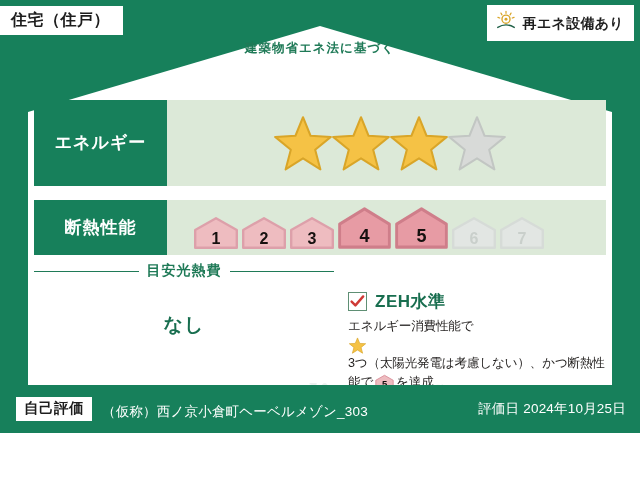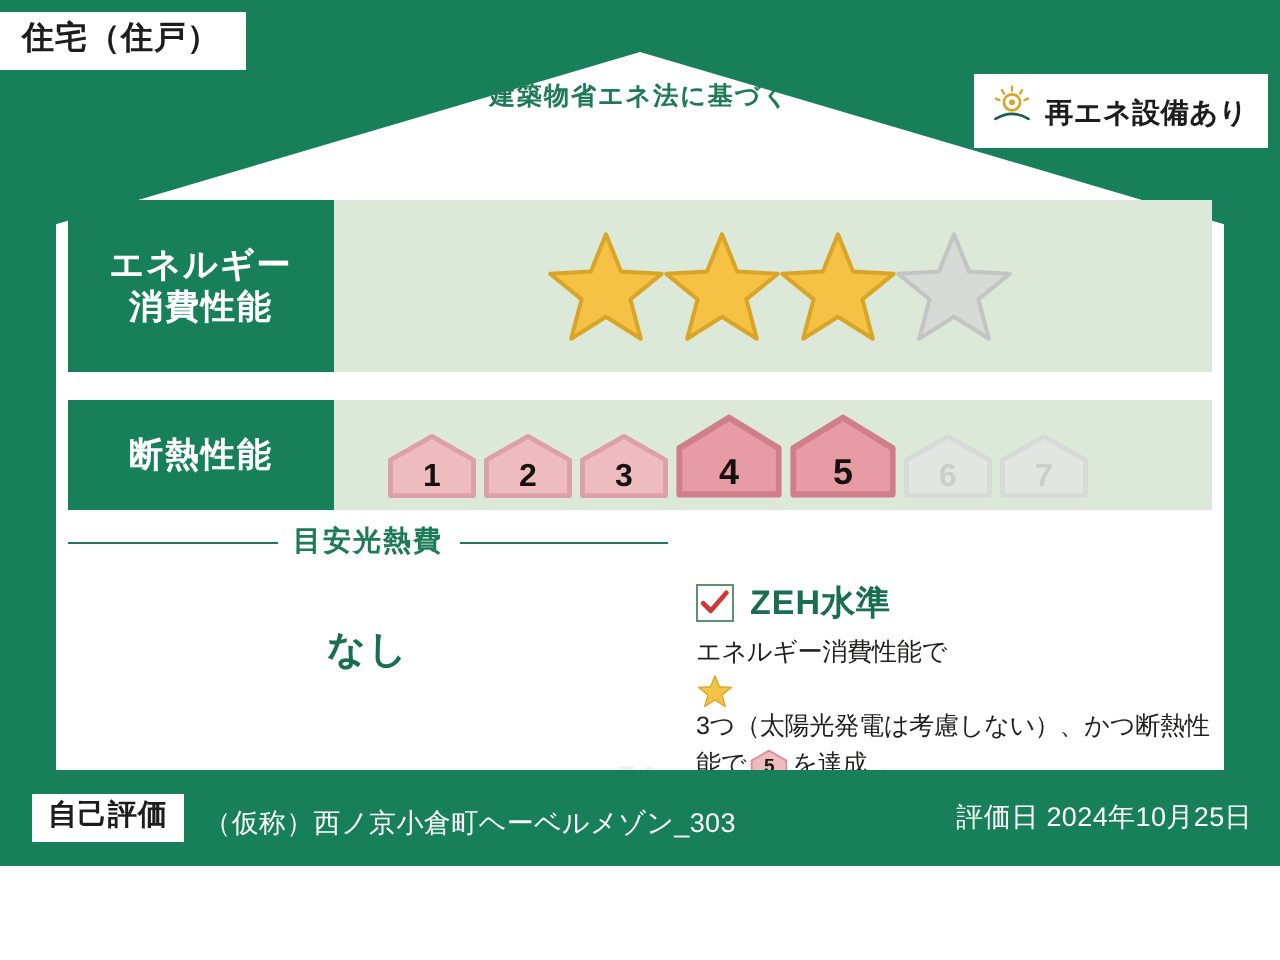--- a/index.html
+++ b/index.html
@@ -40,21 +40,20 @@
   
   .renew-chip {
     position: absolute;
     right: 6px; top: 5px;
     background: #ffffff;
     padding: 5px 10px 5px 8px;
     display: flex;
     align-items: center;
     gap: 6px;
     z-index: 6;
-    margin-top: 32px;
   }
   .renew-chip .txt {
     font-size: 14px;
     font-weight: bold;
     color: #1d1d1d;
     letter-spacing: .3px;
     line-height: 1;
   }
 
   
@@ -298,21 +297,20 @@
     <span class="txt">再エネ設備あり</span>
   </div>
 
   <div class="title-wrap">
     <div class="title-sub">建築物省エネ法に基づく</div>
   </div>
 
   <div class="row" id="row-energy">
     <div class="row-label">
       <span>エネルギー</span>
-      <span>消費性能</span>
     </div>
     <div class="row-value">
       <div class="stars" id="stars-container">
           <svg class="star" viewBox="0 0 100 95">
             <polygon points="50,3 63,35 98,37 71,59 80,93 50,74 20,93 29,59 2,37 37,35" fill="#f5c245" stroke="#d9a528" stroke-width="3.5" stroke-linejoin="round"></polygon>
           </svg>
           <svg class="star" viewBox="0 0 100 95">
             <polygon points="50,3 63,35 98,37 71,59 80,93 50,74 20,93 29,59 2,37 37,35" fill="#f5c245" stroke="#d9a528" stroke-width="3.5" stroke-linejoin="round"></polygon>
           </svg>
           <svg class="star" viewBox="0 0 100 95">

